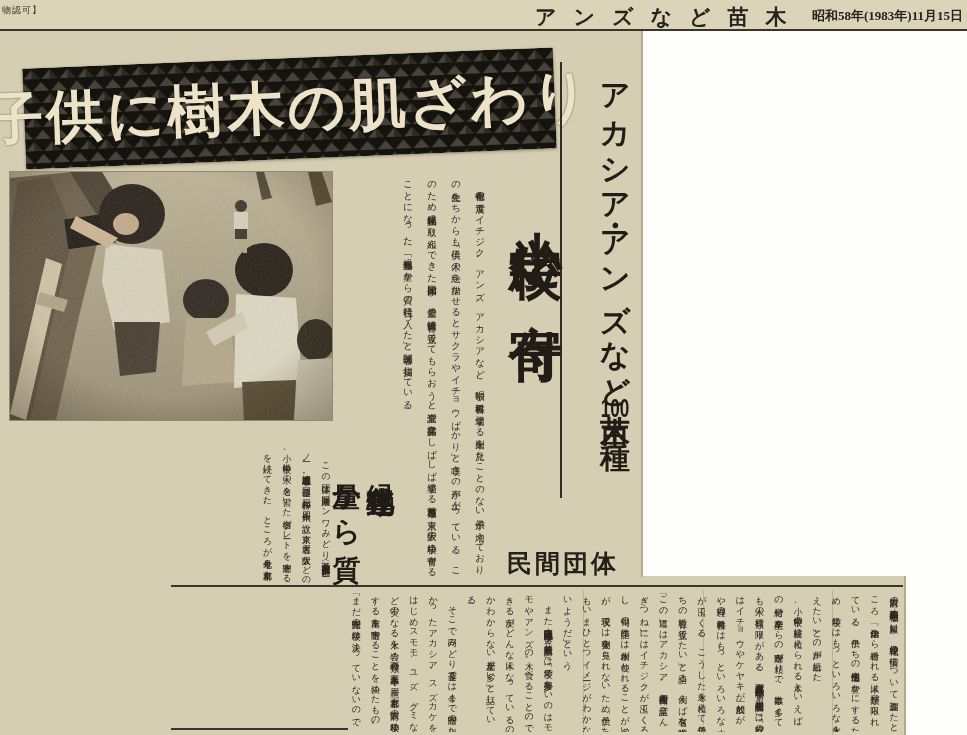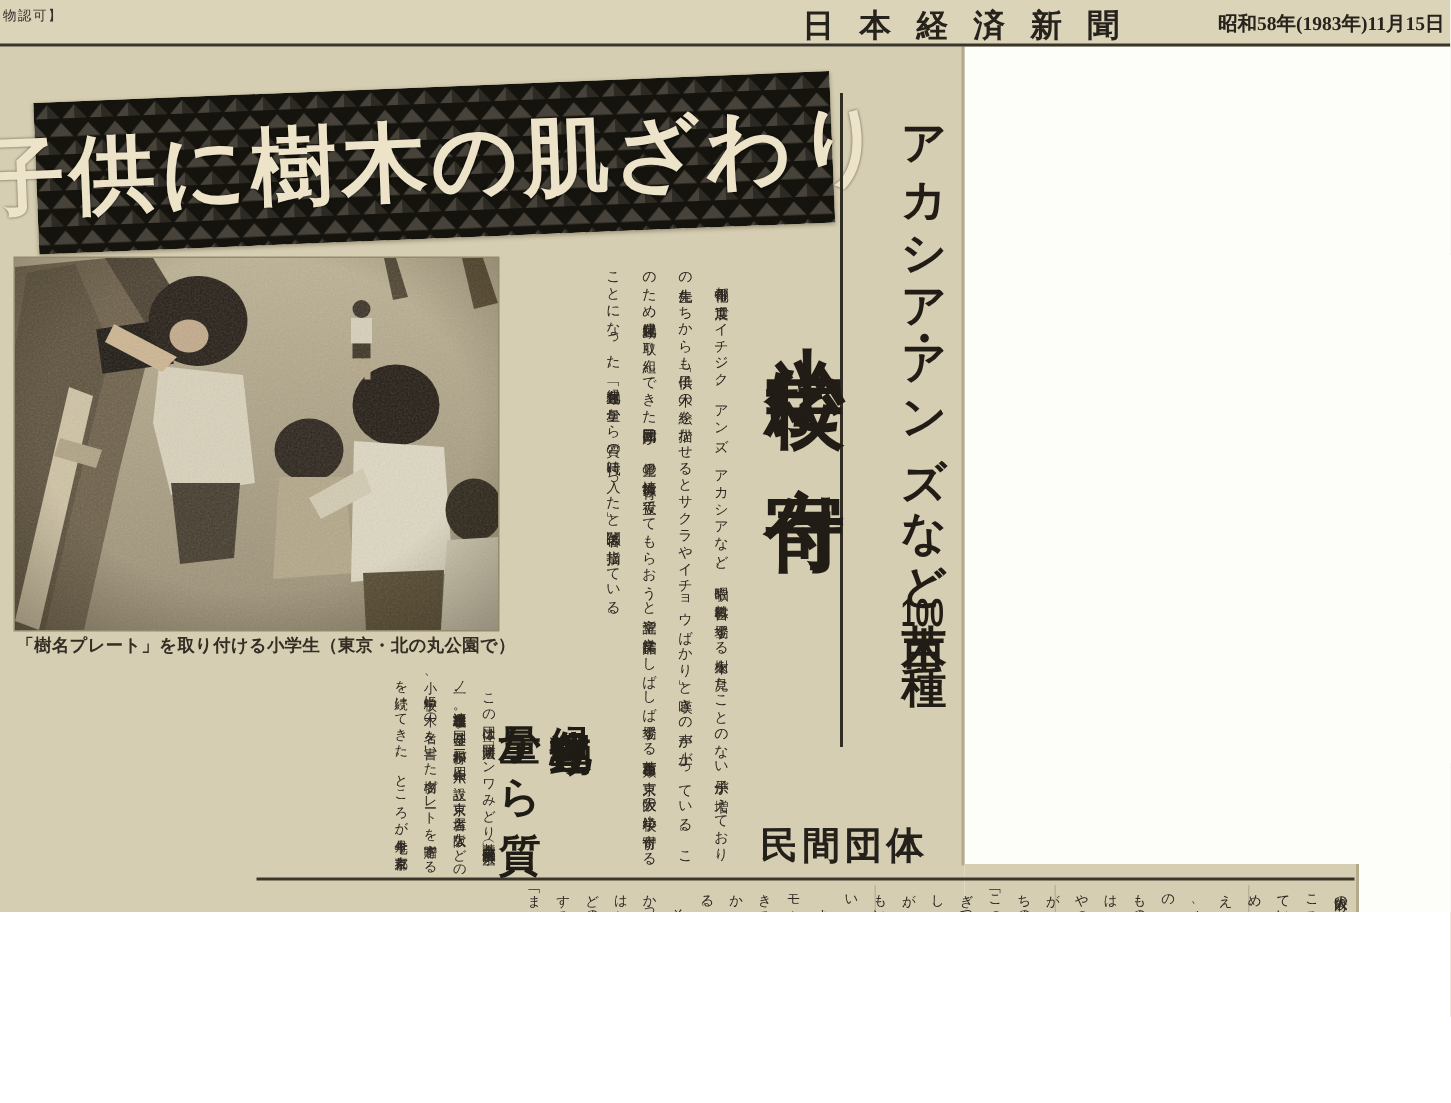--- a/index.html
+++ b/index.html
@@ -1,16 +1,16 @@
 <!DOCTYPE html>
 <html><head>
 <meta charset="utf-8">
 <style>
   html,body{margin:0;padding:0;background:#ffffff;}
-  #canvas{position:relative;width:967px;height:608px;overflow:hidden;background:#fdfdfa;
+  #canvas{position:relative;width:967px;height:735px;overflow:hidden;background:#fdfdfa;
           font-family:"Liberation Serif","DejaVu Serif",serif;color:#2e2922;}
   .abs{position:absolute;}
 
   
   #masthead{left:0;top:0;width:967px;height:31px;background:#dcd4b9;}
   #clip-main{left:0;top:31px;width:643px;height:704px;background:#d6ceb2;}
   #clip-edge-right{left:641px;top:31px;width:2px;height:546px;background:#b4a98b;}
   #clip-bottom{left:643px;top:576px;width:263px;height:159px;background:#d6ceb2;}
   #clip-edge-far{left:904px;top:576px;width:2px;height:159px;background:#b4a98b;}
 
@@ -78,21 +78,21 @@
 
 <div id="canvas">
 
   <div class="abs" id="masthead"></div>
   <div class="abs" id="clip-main"></div>
   <div class="abs" id="clip-edge-right"></div>
   <div class="abs" id="clip-bottom"></div>
   <div class="abs" id="clip-edge-far"></div>
 
   <div class="abs" id="masthead-note">物認可】</div>
-  <div class="abs" id="masthead-title">日本経済新聞</div>
+  <div class="abs" id="masthead-title">アンズなど苗木</div>
   <div class="abs" id="masthead-date">昭和58年(1983年)11月15日（火曜日）</div>
   <div class="abs" id="masthead-rule"></div>
 
   <div class="abs" id="banner">
     <svg width="531" height="101" preserveAspectRatio="none">
       <defs>
         <pattern id="tri" width="18" height="24" patternUnits="userSpaceOnUse">
           <rect width="18" height="24" fill="#15130e"></rect>
           <path d="M9 2 L17 11 L1 11 Z" fill="#47433a"></path>
           <path d="M9 2 L17 11 L9 11 Z" fill="#2d2a23"></path>
@@ -160,21 +160,20 @@
 
       <path d="M246 0 L254 0 L262 26 L252 28 Z" fill="#4f4431"></path>
       <path d="M298 0 L312 0 L322 30 L306 34 Z" fill="#57492f"></path>
 
       <ellipse cx="306" cy="168" rx="19" ry="21" fill="#2b2418"></ellipse>
       <path d="M288 188 L322 186 L322 248 L284 248 Z" fill="#cfc8af"></path>
       <rect width="322" height="248" filter="url(#grain)" opacity="0.22"></rect>
       <rect width="322" height="248" fill="url(#vig)"></rect>
     </svg>
   </div>
-  <div class="abs" id="caption">「樹名プレート」を取り付ける小学生（東京・北の丸公園で）</div>
 
   <div class="abs vert" id="lead">　都市化の進展でイチジク、アンズ、アカシアなど、唱歌や教科書に登場する樹木を見たことのない子供が増えており、小学校の先生たちからも「子供に木の絵を描かせるとサクラやイチョウばかり」と嘆きの声が上がっている。このため緑化運動に取り組んできた民間団体が、児童の情操教育に役立ててもらおうと童謡や文学作品にしばしば登場する苗木百種類を東京、大阪の小学校に寄付することになった。「緑化運動も量から質の時代に入った」と関係者は指摘している。</div>
 
   <div class="abs vert" id="section-subhead">
     <span>緑化運動</span>
     <span>量から質</span>
   </div>
 
   <div class="abs vert" id="body1">　この団体は財団法人「サンワみどり基金」（東京都千代田区大手町一ノ一ノ一、渡辺忠雄理事長）。同基金は三和銀行が四十六年に設立、東京、名古屋、大阪などの小、中学校に木の名を書いた樹名プレートを寄贈する活動を続けてきた。ところが今年七月、東京都と</div>
 

